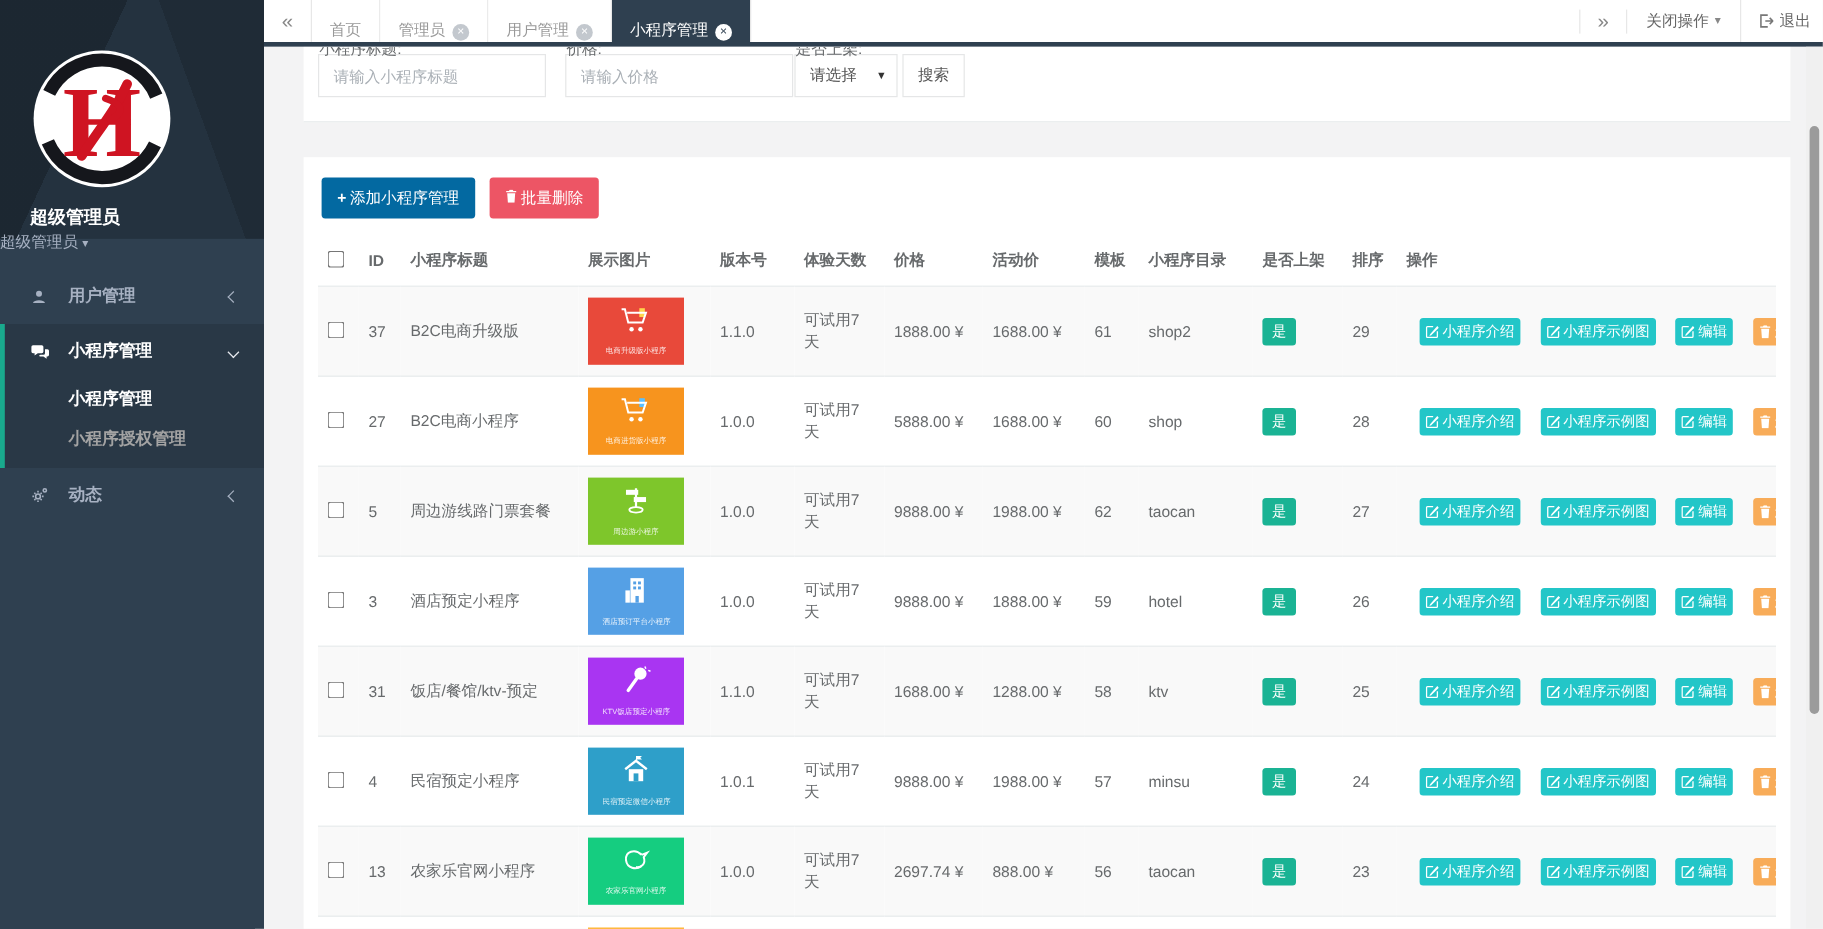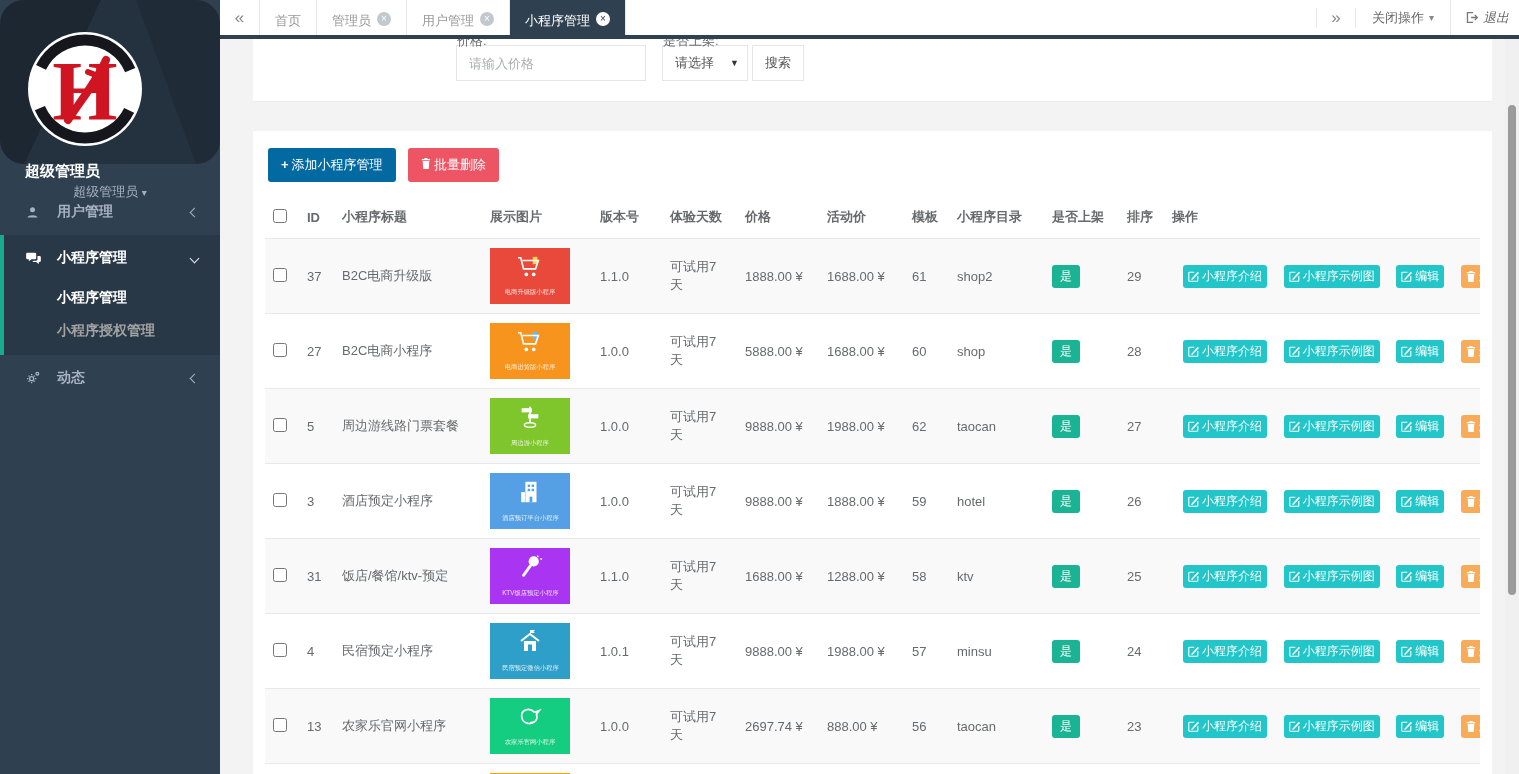--- a/index.html
+++ b/index.html
@@ -1,27 +1,27 @@
 <!DOCTYPE html>
 <html><head>
 <meta charset="utf-8">
 <style>
   * { box-sizing: border-box; margin: 0; padding: 0; }
   html,body { width:1519px; height:774px; overflow:hidden;
     font-family:"Liberation Sans","DejaVu Sans",sans-serif; background:#f3f3f4; }
 
   
   .sidebar { position:absolute; left:0; top:0; width:220px; height:774px; background:#2f4050; z-index:5; }
-  .side-head { height:164px; background:
+  .side-head { height:199px; background:
       linear-gradient(115deg, rgba(0,0,0,.22) 0 34%, transparent 34%),
       linear-gradient(250deg, rgba(0,0,0,.14) 0 30%, transparent 30%),
-      #24323f; padding-top:30px;border-radius:24px; }
+      #24323f; padding-top:40px; }
   .logo-wrap { width:118px; height:118px; margin-left:26px; }
   .user-name { color:#fff; font-weight:bold; font-size:15px; margin:14px 0 2px 25px; }
-  .user-role { color:#a7b1c2; font-size:13px; cursor:pointer;text-align:center; }
+  .user-role { color:#a7b1c2; font-size:13px; cursor:pointer; }
   .nav { margin-top:25px; }
   .nav-item { position:relative; height:46px; display:flex; align-items:center;
       padding-left:25px; color:#a7b1c2; font-size:14px; font-weight:600; cursor:pointer; }
   .nav-item .nicon { width:24px; display:inline-flex; color:#a7b1c2; }
   .nav-item .nlabel { margin-left:8px; }
   .chev { width:7px; height:7px; border-right:1.6px solid #a7b1c2; border-bottom:1.6px solid #a7b1c2;
       position:absolute; right:22px; }
   .chev.left { transform:rotate(135deg); }
   .chev.down { transform:rotate(45deg); border-color:#e8eaef; }
   .nav-group.active { background:#293846; border-left:4px solid #19aa8d; }
@@ -32,32 +32,32 @@
   .sub-item.current { color:#fff; }
   .nav-group.active { padding-bottom:8px; }
 
   
   .main { position:absolute; left:220px; top:0; width:1299px; height:774px; }
   .tabbar { height:39px; background:#fff; border-bottom:4px solid #2f4050;
       display:flex; align-items:stretch; overflow:hidden; }
   .tab-scroll { width:40px; display:flex; align-items:center; justify-content:center;
       color:#888; font-size:17px; border-right:1px solid #e7e7e7; cursor:pointer; background:#fff; }
   .tab-scroll.right { border-left:1px solid #e7e7e7; border-right:1px solid #e7e7e7; }
-  .tab { display:flex; align-items:flex-start; padding:12px 15px; font-size:13px; color:#999;
+  .tab { display:flex; align-items:flex-end; padding:1px 15px; font-size:13px; color:#999;
       border-right:1px solid #e7e7e7; cursor:pointer; background:#fff; white-space:nowrap; }
   .tab .close { width:14px; height:14px; border-radius:50%; background:#c3c8ce; color:#fff;
       font-size:10px; line-height:13px; text-align:center; margin-left:6px; cursor:pointer; }
   .tab.active { background:#2f4050; color:#fff; }
   .tab.active .close { background:#fff; color:#2f4050; }
   .tab-spacer { flex:1; background:#fff; }
   .top-right { display:flex; align-items:center; }
   .ops-btn { display:flex; align-items:center; padding:0 16px; height:100%; font-size:13px;
       color:#666; border-right:1px solid #e7e7e7; cursor:pointer; }
   .ops-btn .caret { margin-left:5px; font-size:10px; color:#888; }
-  .logout-btn { display:flex; align-items:center; padding:0 10px 0 14px; font-size:13px; color:#666; cursor:pointer; white-space:nowrap;font-style:italic; }
+  .logout-btn { display:flex; align-items:center; padding:0 10px 0 14px; font-size:13px; color:#666; cursor:pointer; white-space:nowrap; }
   .logout-btn svg { margin-right:5px; }
 
   
   .content { position:absolute; top:39px; left:0; right:0; bottom:0; background:#f3f3f4;
       overflow:hidden; padding:0 27px 0 33px; }
   .search-panel { position:relative; height:63px; background:#fff; border-bottom:1px solid #e7eaec; overflow:hidden; }
   .sfield { position:absolute; top:6px; }
   .sfield .flabel { position:absolute; top:-13px; left:1px; font-size:13px; color:#676a6c; white-space:nowrap; }
   .sfield input { width:190px; height:36px; border:1px solid #e5e6e7; padding:0 12px; font-size:13px; color:#555; outline:none; }
   .sfield input::placeholder { color:#aab0b6; }
@@ -195,21 +195,25 @@
             <path d="M7.5 8H15M12 4.8 15.2 8 12 11.2"></path>
           </svg>
         <span>退出</span>
       </div>
     </div>
   </div>
 
   <div class="content">
 
     <div class="search-panel">
-      <div class="sfield" style="left:203px;">
+      <div class="sfield" style="left:12px;">
+        <span class="flabel">小程序标题:</span>
+        <input type="text" placeholder="请输入小程序标题" style="">
+      </div>
+      <div class="sfield" style="left:218px;">
         <span class="flabel">价格:</span>
         <input type="text" placeholder="请输入价格" style="">
       </div>
       <div class="sfield" style="left:409px;">
         <span class="flabel">是否上架:</span>
         <div class="fake-select">
           <span>请选择</span>
           <span class="sel-caret">▼</span>
         </div>
       </div>

